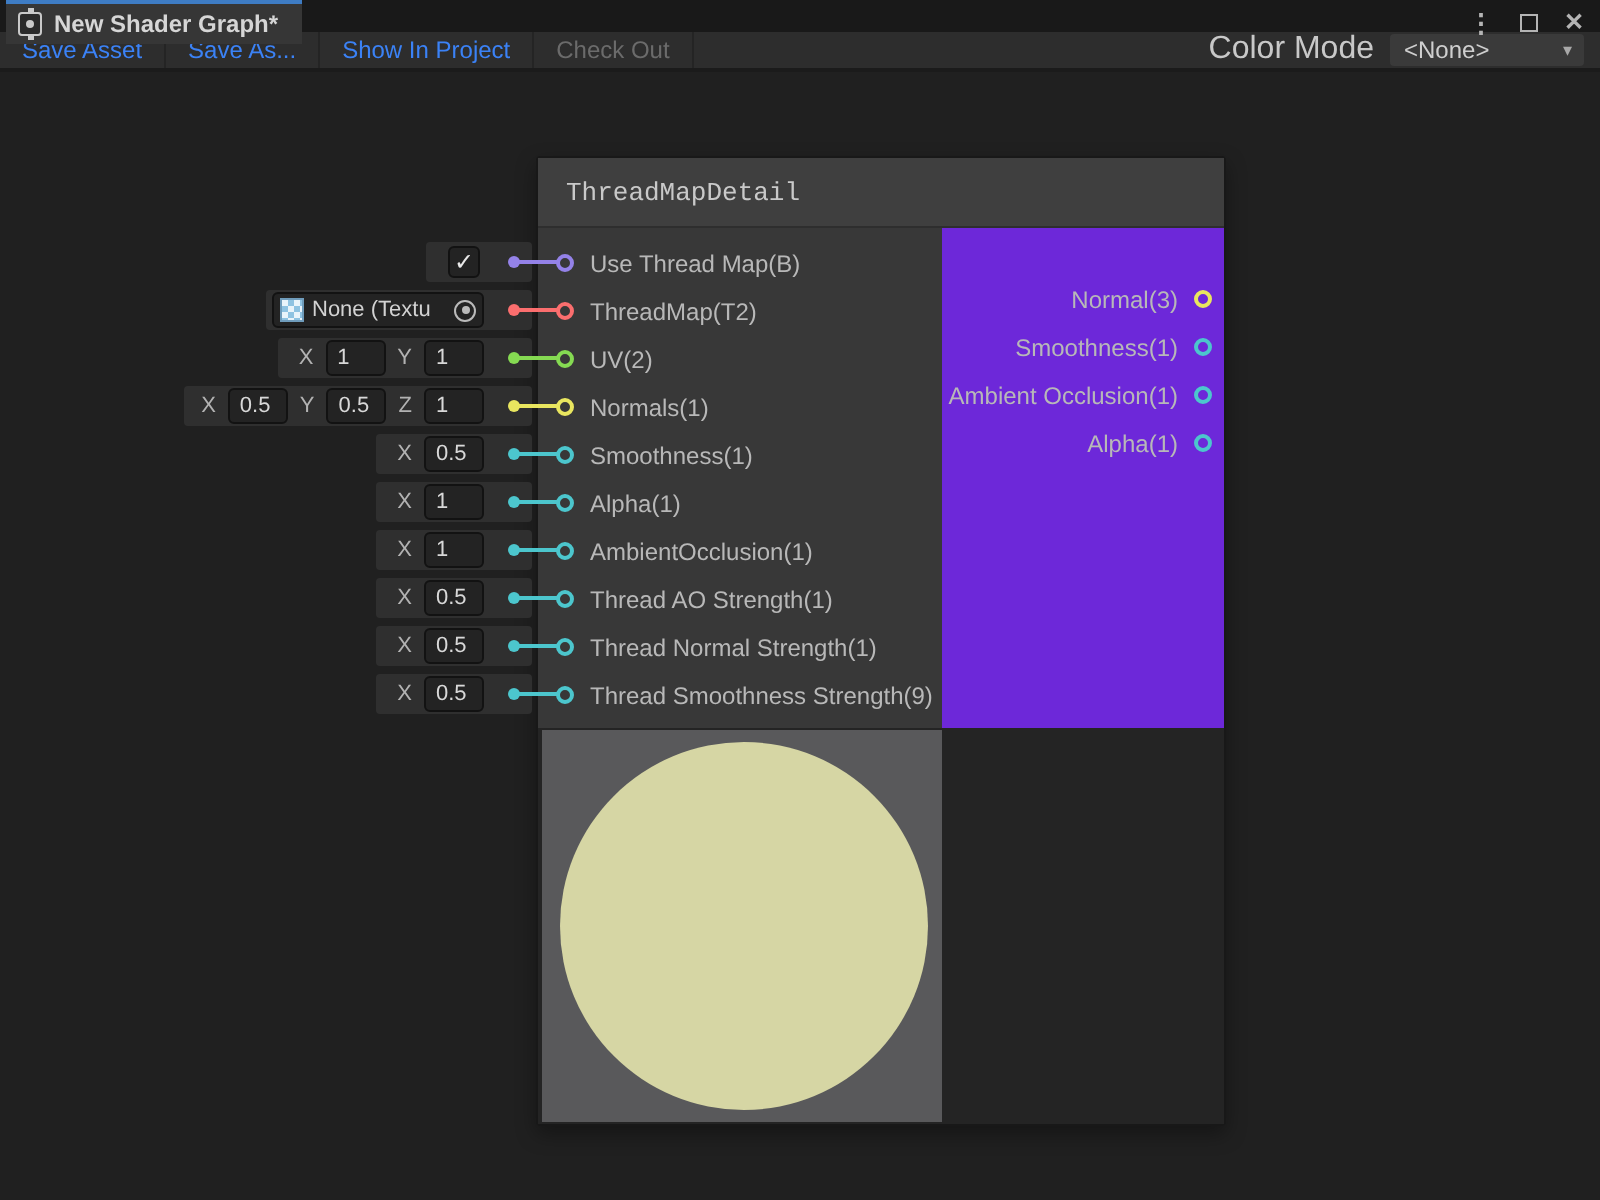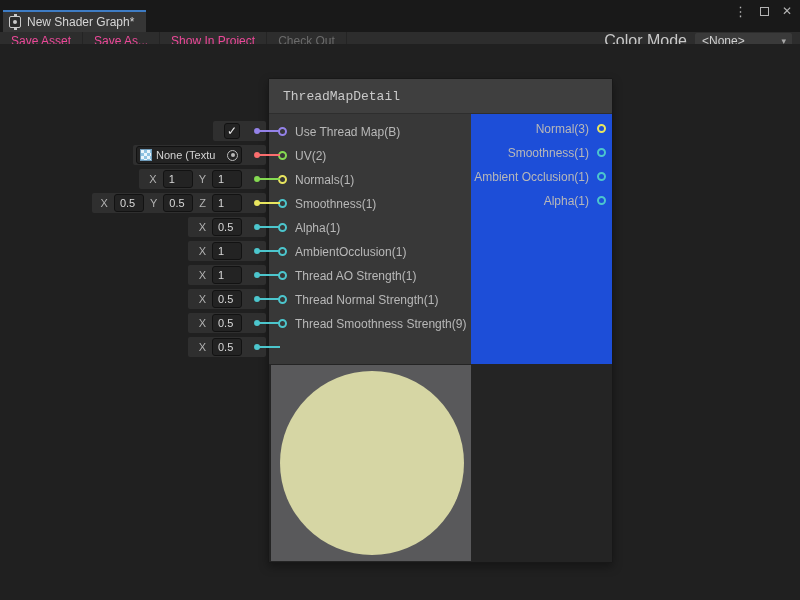--- a/index.html
+++ b/index.html
@@ -1,37 +1,37 @@
 <!DOCTYPE html>
 <html><head>
 <meta charset="utf-8">
 <style>
   * { margin:0; padding:0; box-sizing:border-box; }
   html,body { background:#111; }
   body { font-family:"Liberation Sans", sans-serif; }
   .screen { position:relative; width:800px; height:600px; background:#202020; overflow:hidden; }
 
   
-  .titlebar { position:relative; height:32px; background:#191919; display:flex; align-items:flex-end; }
+  .titlebar { position:relative; height:16px; background:#191919; display:flex; align-items:flex-start;font-weight:bold; }
   .tab { margin-left:3px; height:22px; display:flex; align-items:center; padding:0 12px 0 6px;
          background:#363636; border-top:2px solid #3e7cc4; cursor:default; }
   .tab-icon { width:12px; height:12px; margin-right:6px; position:relative; flex:0 0 auto; }
   .tab-icon .frame { position:absolute; inset:0; border:1.5px solid #c9c9c9; border-radius:2px; background:#2a2a2a; }
   .tab-icon .pin1 { position:absolute; left:4.5px; top:-2px; width:3px; height:3px; background:#c9c9c9; }
   .tab-icon .pin2 { position:absolute; left:4.5px; bottom:-2px; width:3px; height:3px; background:#c9c9c9; }
   .tab-icon .dot  { position:absolute; left:4px; top:4px; width:4px; height:4px; border-radius:50%; background:#c9c9c9; }
   .tab-label { font-size:12px; color:#d6d6d6; white-space:nowrap; }
   .win-controls { position:absolute; right:8px; top:0; height:22px; display:flex; align-items:center; gap:13px; color:#b4b4b4; }
   .win-more { font-size:13px; line-height:1; cursor:default; }
   .win-box { width:9px; height:9px; border:1.5px solid #b4b4b4; cursor:default; }
   .win-close { font-size:12px; line-height:1; cursor:default; }
 
   
   .toolbar { height:20px; background:#2d2d2d; border-bottom:2px solid #1b1b1b; display:flex; align-items:stretch; }
-  .tb-btn { display:flex; align-items:center; padding:0 11px; font-size:12px; color:#ec4899;
+  .tb-btn { display:flex; align-items:center; padding:0 11px; font-size:12px; color:#3b82f6;
             border-right:1px solid #242424; white-space:nowrap; cursor:default; }
   .tb-btn.disabled { color:#6b6b6b; }
   .tb-spacer { flex:1; }
   .cm-label { display:flex; align-items:center; font-size:16px; color:#c8c8c8; padding-right:8px; }
   .dropdown { width:97px; height:16px; align-self:center; margin-right:8px; background:#3a3a3a;
               border-radius:2px; display:flex; align-items:center; cursor:default; }
   .dropdown .dd-text { flex:1; font-size:12px; color:#cfcfcf; padding-left:7px; white-space:nowrap; overflow:hidden; }
   .dropdown .dd-arrow { font-size:9px; color:#a8a8a8; padding-right:6px; }
   .view-group { display:flex; }
   .view-group .tb-btn { border-right:none; border-left:1px solid #242424; padding:0 13px; }
@@ -41,21 +41,21 @@
 
   
   .node { position:absolute; left:268px; top:34px; width:345px; height:485px;
           border:1px solid #181818; border-radius:2px; display:flex; flex-direction:column;
           box-shadow:0 4px 10px rgba(0,0,0,0.35); z-index:1; }
   .node-header { height:35px; flex:0 0 35px; background:#3f3f3f; border-bottom:1px solid #2e2e2e;
                  display:flex; align-items:center; padding-left:14px; }
   .node-title { font-size:13px; color:#c9c9c9;font-family:Liberation Mono, monospace; }
   .node-body { flex:0 0 250px; display:flex; position:relative; }
   .inputs-col { width:202px; background:#383838; padding-top:6px; }
-  .outputs-col { flex:1; background:#1d4ed8; padding-top:3px; }
+  .outputs-col { flex:1; background:#6d28d9; padding-top:24px; }
   .in-row, .out-row { height:24px; position:relative; }
   .port-ring { position:absolute; width:9px; height:9px; border-radius:50%; border:2px solid #888; top:7px; }
   .in-row .port-ring { left:9px; }
   .out-row .port-ring { right:6px; }
   .in-row .port-label { position:absolute; left:26px; top:0; line-height:24px; font-size:12px; color:#b8b8b8; white-space:nowrap; }
   .out-row .port-label { position:absolute; right:23px; top:0; line-height:24px; font-size:12px; color:#b8b8b8; white-space:nowrap; }
   .node-preview { flex:1; position:relative; background:#242424; }
   .preview-square { position:absolute; left:2px; top:1px; width:200px; height:196px; background:#59595b; }
   .preview-sphere { position:absolute; left:9px; top:6px; width:184px; height:184px; border-radius:50%; }
 
@@ -126,20 +126,24 @@
       <div class="node-header">
         <span class="node-title">ThreadMapDetail</span>
       </div>
       <div class="node-body">
         <div class="inputs-col" id="node-inputs">
             <div class="in-row">
               <div class="port-ring" style="border-color: rgb(148, 130, 232);"></div>
               <div class="port-label">Use Thread Map(B)</div>
             </div>
             <div class="in-row">
+              <div class="port-ring" style="border-color: rgb(251, 110, 110);"></div>
+              <div class="port-label">ThreadMap(T2)</div>
+            </div>
+            <div class="in-row">
               <div class="port-ring" style="border-color: rgb(133, 218, 82);"></div>
               <div class="port-label">UV(2)</div>
             </div>
             <div class="in-row">
               <div class="port-ring" style="border-color: rgb(233, 230, 95);"></div>
               <div class="port-label">Normals(1)</div>
             </div>
             <div class="in-row">
               <div class="port-ring" style="border-color: rgb(76, 198, 205);"></div>
               <div class="port-label">Smoothness(1)</div>

